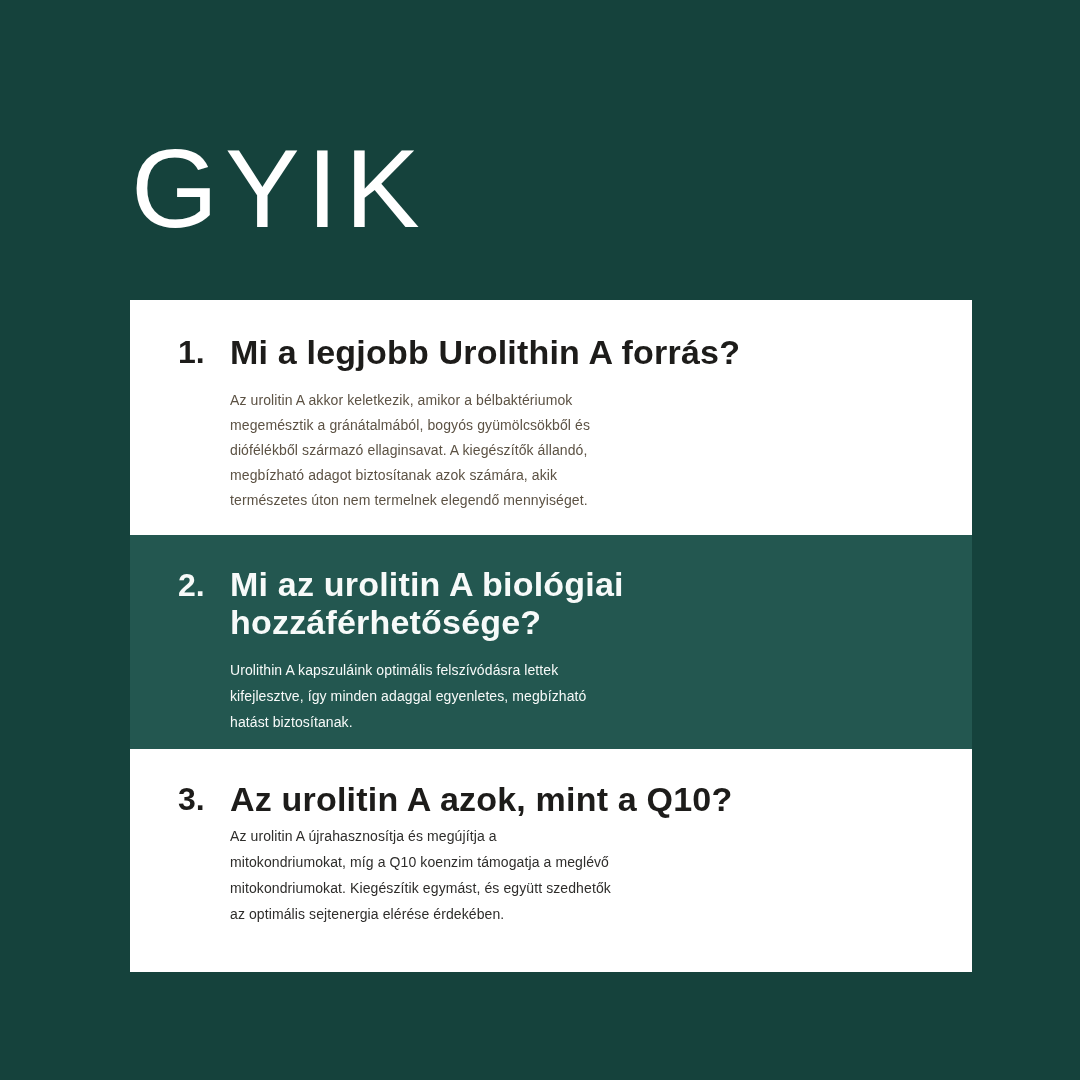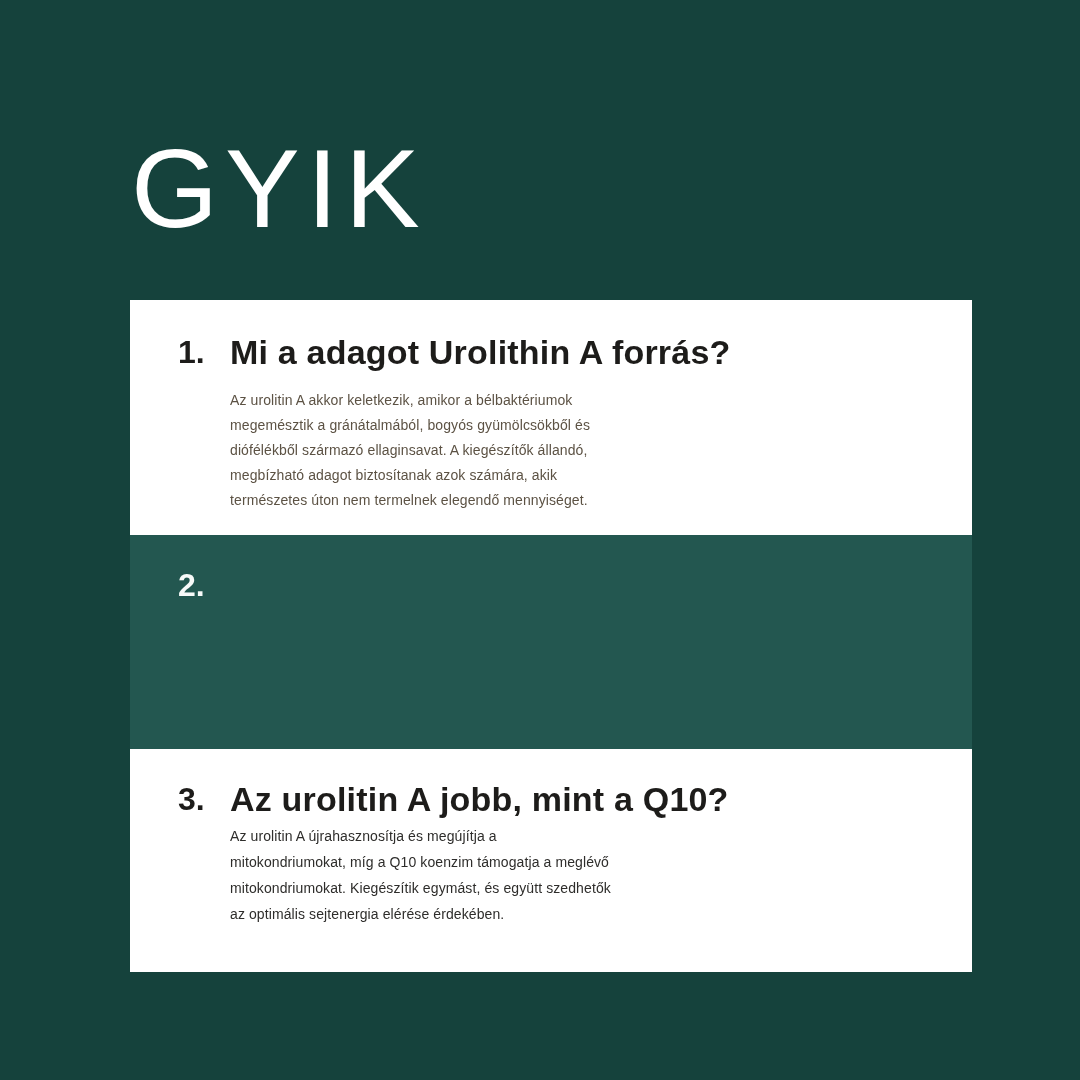--- a/index.html
+++ b/index.html
@@ -87,37 +87,44 @@
 
 <div class="canvas">
 
   <div class="page-title">GYIK</div>
 
   <div class="faq-card">
 
     <section class="faq-item light faq-item-1">
       <div class="num">1.</div>
       <div class="content">
-        <h2 class="question">Mi a adagot Urolithin A forrás?</h2>
+        <h2 class="question">Mi a legjobb Urolithin A forrás?</h2>
         <p class="answer">Az urolitin A akkor keletkezik, amikor a bélbaktériumok
 megemésztik a gránátalmából, bogyós gyümölcsökből és
 diófélékből származó ellaginsavat. A kiegészítők állandó,
 megbízható adagot biztosítanak azok számára, akik
 természetes úton nem termelnek elegendő mennyiséget.</p>
       </div>
     </section>
 
     <section class="faq-item dark faq-item-2">
       <div class="num">2.</div>
+      <div class="content">
+        <h2 class="question">Mi az urolitin A biológiai
+hozzáférhetősége?</h2>
+        <p class="answer">Urolithin A kapszuláink optimális felszívódásra lettek
+kifejlesztve, így minden adaggal egyenletes, megbízható
+hatást biztosítanak.</p>
+      </div>
     </section>
 
     <section class="faq-item light faq-item-3">
       <div class="num">3.</div>
       <div class="content">
-        <h2 class="question">Az urolitin A jobb, mint a Q10?</h2>
+        <h2 class="question">Az urolitin A azok, mint a Q10?</h2>
         <p class="answer">Az urolitin A újrahasznosítja és megújítja a
 mitokondriumokat, míg a Q10 koenzim támogatja a meglévő
 mitokondriumokat. Kiegészítik egymást, és együtt szedhetők
 az optimális sejtenergia elérése érdekében.</p>
       </div>
     </section>
 
   </div>
 </div>
 

